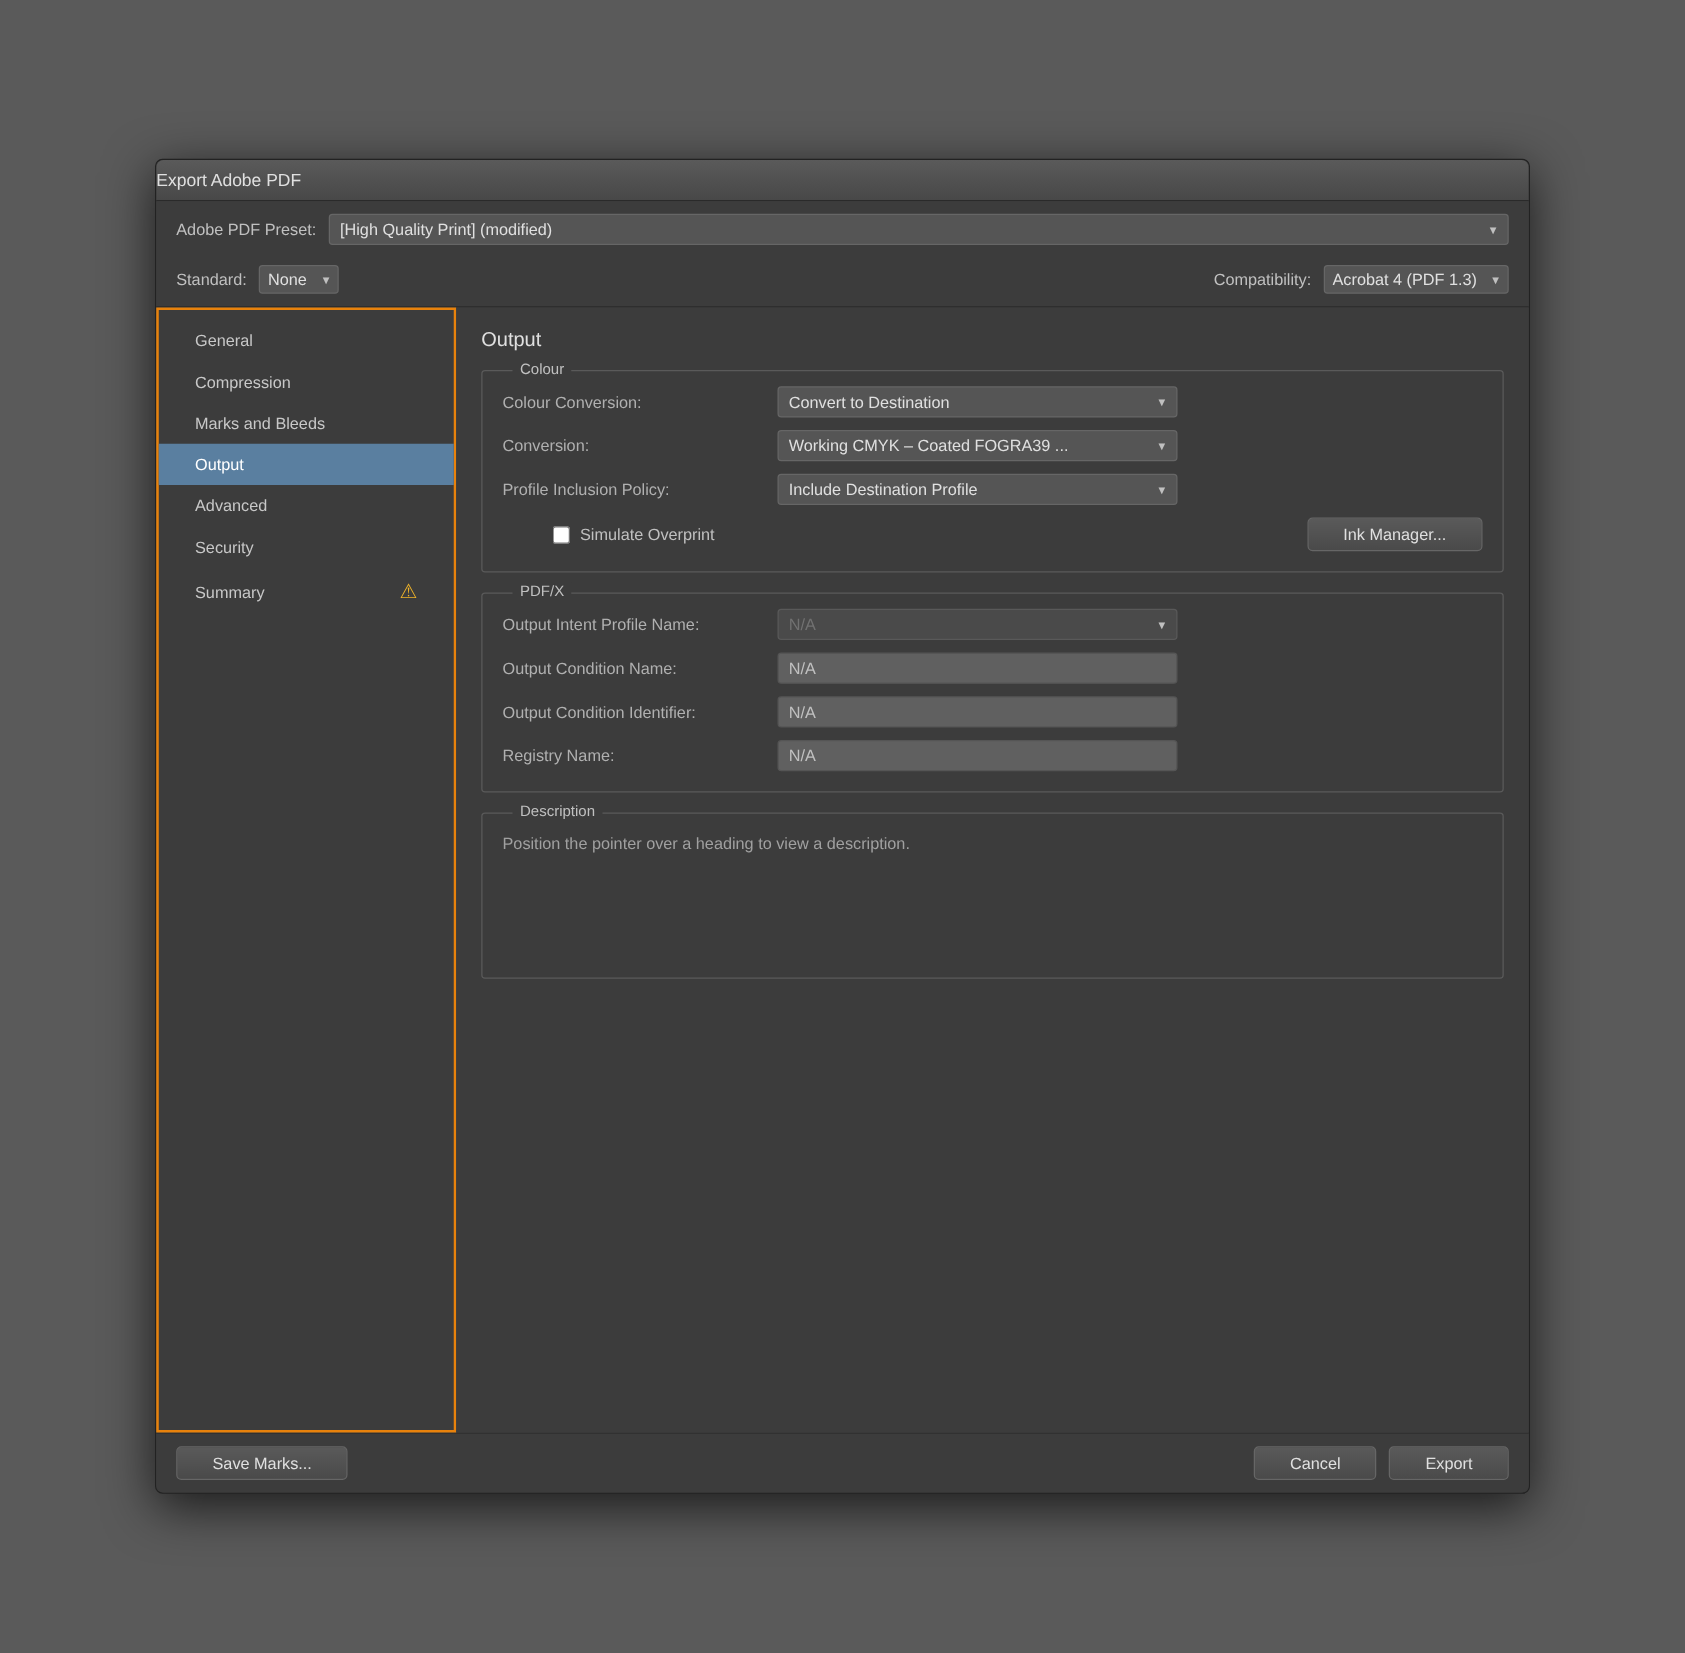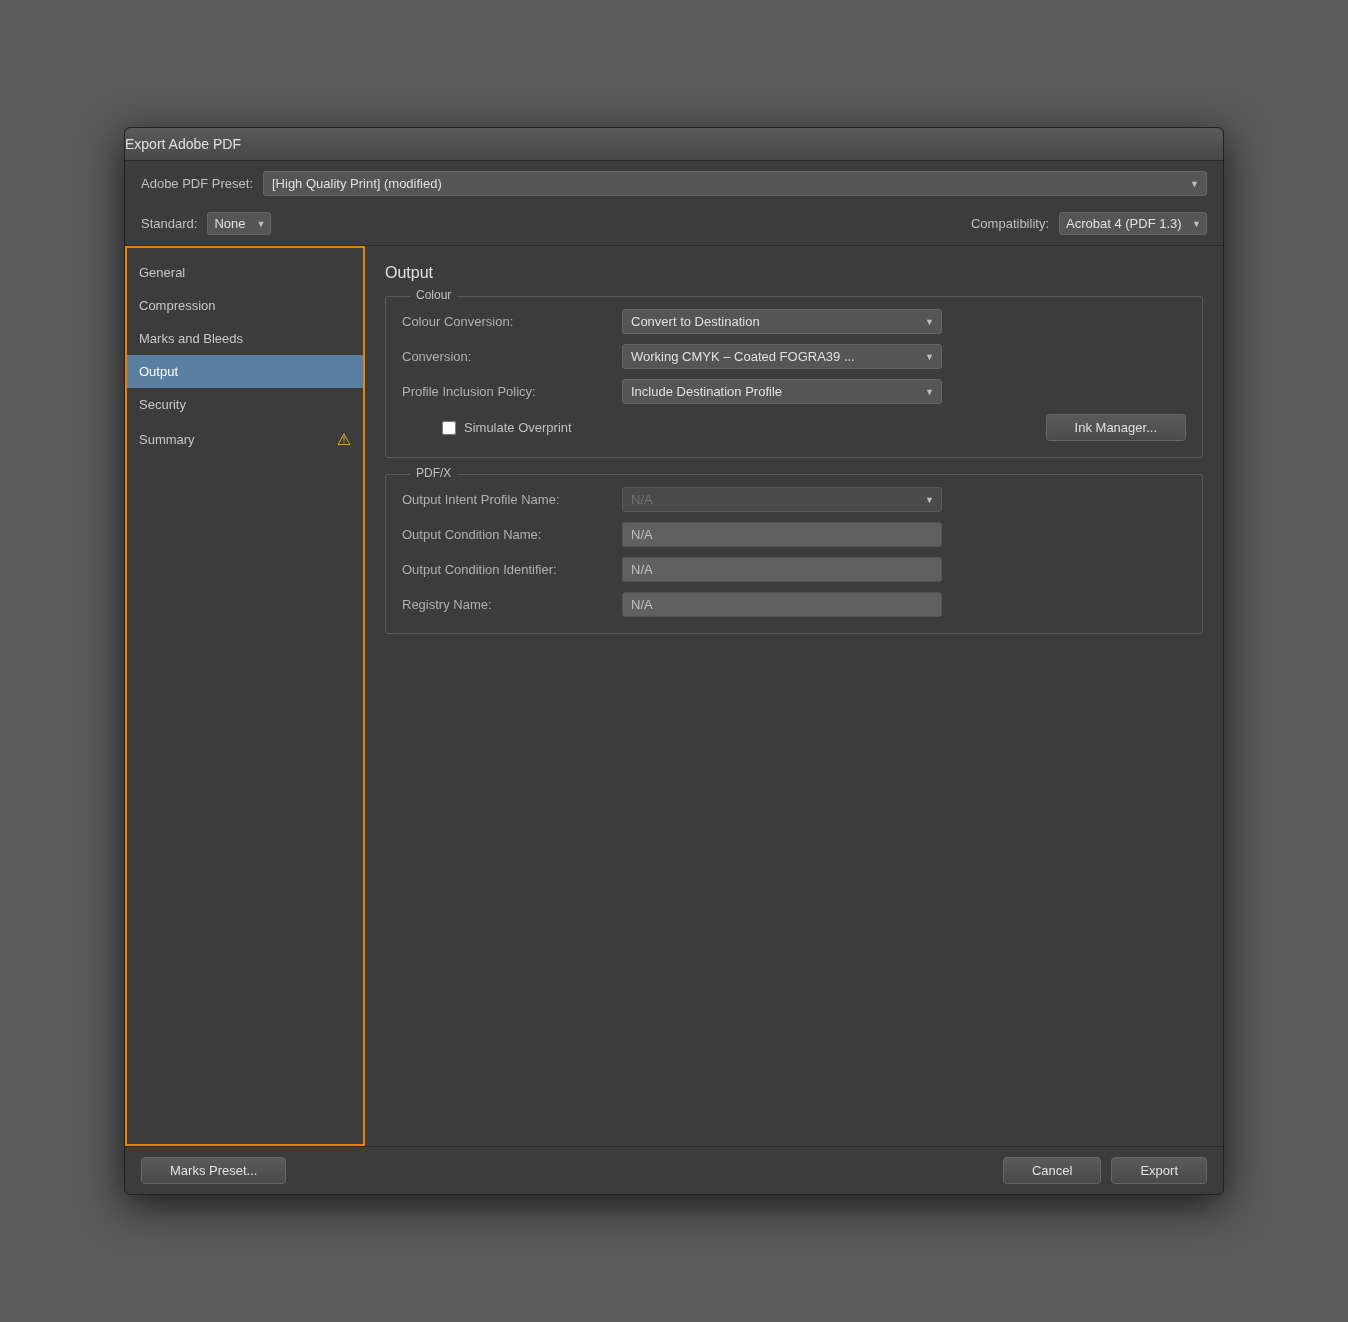--- a/index.html
+++ b/index.html
@@ -84,21 +84,21 @@
       width: 240px;
       background: #3c3c3c;
       border-right: 1px solid #2a2a2a;
       border: 2px solid #e8820c;
       border-radius: 0;
       padding: 8px 0;
       display: flex;
       flex-direction: column;
     }
     .sidebar-item {
-      padding: 9px 12px;
+      padding: 9px 29px;
       color: #c8c8c8;
       cursor: pointer;
       font-size: 13px;
       display: flex;
       align-items: center;
       justify-content: space-between;
     }
     .sidebar-item.active {
       background: #5a7fa0;
       color: #ffffff;
@@ -311,20 +311,23 @@
       <div class="sidebar-item">
         <span>Compression</span>
       </div>
       <div class="sidebar-item">
         <span>Marks and Bleeds</span>
       </div>
       <div class="sidebar-item active">
         <span>Output</span>
       </div>
       <div class="sidebar-item">
+        <span>Advanced</span>
+      </div>
+      <div class="sidebar-item">
         <span>Security</span>
       </div>
       <div class="sidebar-item">
         <span>Summary</span>
         <span class="warning-icon">⚠</span>
       </div>
     </div>
 
     <div class="content-area">
       <div class="content-title">Output</div>
@@ -389,23 +392,28 @@
           <span class="form-label">Output Condition Identifier:</span>
           <input type="text" class="form-input" readonly="" value="N/A" style="">
         </div>
 
         <div class="form-row">
           <span class="form-label">Registry Name:</span>
           <input type="text" class="form-input" readonly="" value="N/A" style="">
         </div>
       </div>
 
+      <div class="group-box">
+        <span class="group-label">Description</span>
+        <p class="description-text">Position the pointer over a heading to view a description.</p>
+        <div style="height: 80px;"></div>
+      </div>
     </div>
   </div>
 
   <div class="bottom-bar">
-    <button class="btn">Marks Preset...</button>
+    <button class="btn">Save Marks...</button>
     <div class="bottom-right">
       <button class="btn">Cancel</button>
       <button class="btn btn-primary">Export</button>
     </div>
   </div>
 </div>
 
 </body></html>

